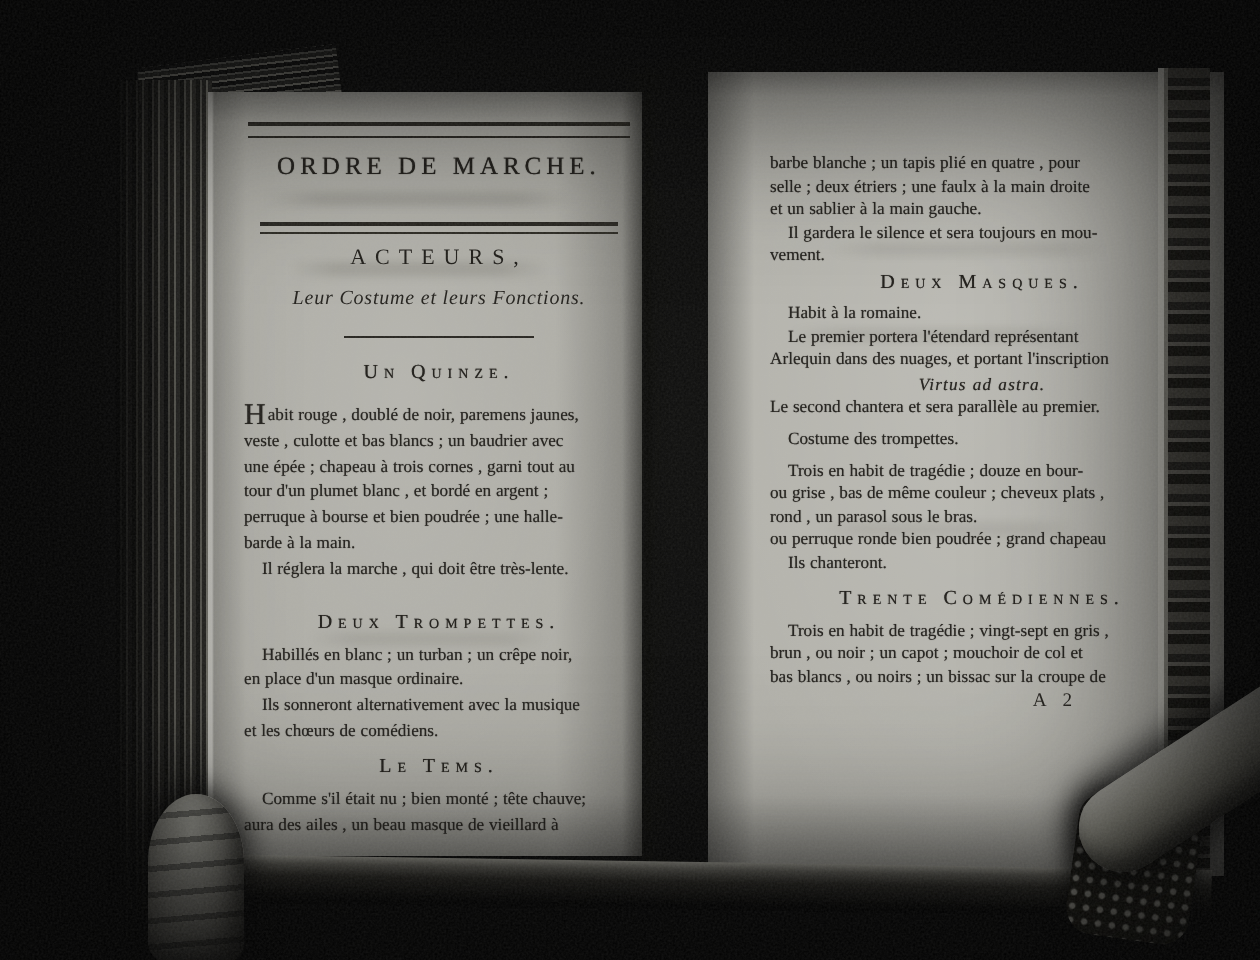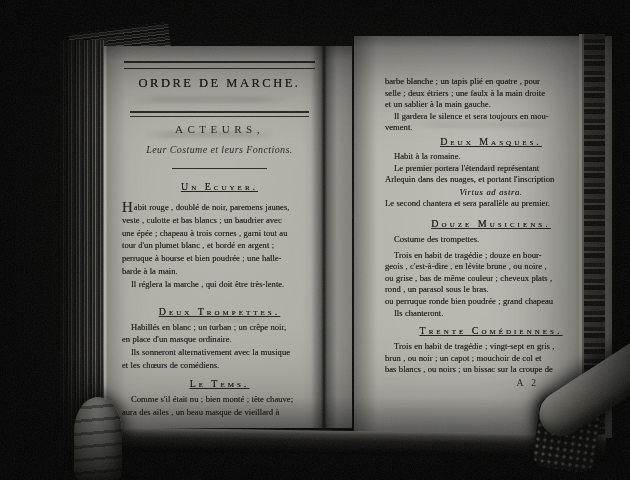--- a/index.html
+++ b/index.html
@@ -9,21 +9,21 @@
   
   .corner-stack{position:absolute;left:70px;top:28px;width:100px;height:30px;
     transform:rotate(-7deg);z-index:1;
     background:repeating-linear-gradient(180deg,#090909 0 2px,#4a4a46 2px 3px,#1c1c1a 3px 5px,#62615b 5px 6px);}
   .spine-band{position:absolute;left:58px;top:40px;width:48px;height:420px;z-index:2;
     background:
       linear-gradient(90deg,rgba(0,0,0,.9) 0,rgba(0,0,0,.25) 55%,rgba(0,0,0,0) 85%),
       linear-gradient(180deg,rgba(0,0,0,0) 0 75%,rgba(0,0,0,.75) 100%),
       repeating-linear-gradient(90deg,#141412 0 2px,#55544e 2px 3px,#22211e 3px 5px,#6e6d65 5px 6px,#2a2926 6px 8px);}
   .page{position:absolute;z-index:3;}
-  .left-page{left:104px;top:46px;width:248px;height:382px;
+  .left-page{left:104px;top:46px;width:217px;height:382px;
     background:
       radial-gradient(ellipse at 45% 40%, rgba(255,255,255,.10), rgba(0,0,0,0) 70%),
       linear-gradient(90deg,rgba(255,255,255,.18) 0 2px,rgba(0,0,0,.18) 3px,rgba(0,0,0,0) 9%,rgba(0,0,0,0) 80%,rgba(0,0,0,.28) 100%),
       linear-gradient(180deg,rgba(0,0,0,.22) 0,rgba(0,0,0,0) 4%,rgba(0,0,0,0) 92%,rgba(0,0,0,.25) 100%),
       #aeada6;}
   .right-page{left:326px;top:36px;width:258px;height:402px;
     background:
       radial-gradient(ellipse at 50% 35%, rgba(255,255,255,.12), rgba(0,0,0,0) 75%),
       linear-gradient(90deg,rgba(0,0,0,.38) 0,rgba(0,0,0,0) 9%,rgba(0,0,0,0) 86%,rgba(0,0,0,.22) 100%),
       linear-gradient(180deg,rgba(0,0,0,.2) 0,rgba(0,0,0,0) 3%,rgba(0,0,0,0) 90%,rgba(0,0,0,.3) 100%),
@@ -60,21 +60,21 @@
     font-size:8.6px;line-height:11.6px;}
   .lp-body{font-size:8.6px;line-height:12.8px;}
   .rule-a{height:5px;border-top:2.2px solid #26241f;border-bottom:1.3px solid #26241f;margin:0 2px;}
   .rule-b{height:3px;border-top:2px solid #26241f;border-bottom:1px solid #2b2922;margin:20px 8px 0 8px;}
   .rule-c{width:95px;border-top:1.6px solid #26241f;margin:12px auto 0 auto;}
   .lp-title{margin-top:6px;text-align:center;font-size:12.5px;line-height:16px;letter-spacing:2.5px;white-space:nowrap;
     color:#1d1b17;text-shadow:0 0 .5px rgba(25,23,19,.9);}
   .lp-acteurs{margin-top:5px;text-align:center;font-size:11px;line-height:14px;letter-spacing:4.5px;white-space:nowrap;color:#1d1b17;}
   .lp-sub{margin-top:8px;text-align:center;font-style:italic;font-size:10px;line-height:12px;letter-spacing:.4px;white-space:nowrap;}
   .shead{text-align:center;font-variant:small-caps;letter-spacing:3px;font-size:10px;line-height:12px;white-space:nowrap;
-    color:#1e1c18;text-shadow:0 0 .4px rgba(25,23,19,.8);text-decoration:underline;}
+    color:#1e1c18;text-shadow:0 0 .4px rgba(25,23,19,.8);}
   .ln{white-space:nowrap;text-shadow:0 0 .45px rgba(32,30,26,.75);word-spacing:.25px;}
   .ind{padding-left:9px;}
   .lead{font-size:15px;line-height:8px;vertical-align:-1.5px;margin-right:.5px;letter-spacing:.5px;}
   .motto{text-align:center;font-style:italic;letter-spacing:.6px;margin-top:1px;}
   .pageno{position:absolute;top:22px;right:22px;font-size:9.5px;font-style:italic;letter-spacing:.5px;}
   .sig{text-align:right;padding-right:58px;margin-top:1px;letter-spacing:3px;font-size:9.6px;}
   .mt2{margin-top:2px;}.mt3{margin-top:3px;}.mt4{margin-top:4px;}.mt5{margin-top:15px;}
   .mt6{margin-top:6px;}.mt8{margin-top:8px;}.mt12{margin-top:12px;}
   
   .smudge{position:absolute;height:7px;filter:blur(2px);opacity:.30;
@@ -98,21 +98,21 @@
     <div class="smudge" style="left:50px;top:270px;width:120px;opacity:.2;"></div>
     <div class="lp-inner">
       <div class="rule-a"></div>
       <div class="lp-title">ORDRE DE MARCHE.</div>
       <div class="rule-b"></div>
       <div class="lp-acteurs">ACTEURS,</div>
       <div class="lp-sub">Leur Costume et leurs Fonctions.</div>
       <div class="rule-c"></div>
 
       <div class="lp-body">
-        <div class="shead mt12">Un Ecuyer.</div>
+        <div class="shead mt12">Un Quinze.</div>
         <div class="ln mt8"><span class="lead">H</span><span>abit rouge , doublé de noir, paremens jaunes,</span></div>
         <div class="ln">veste , culotte et bas blancs ; un baudrier avec</div>
         <div class="ln">une épée ; chapeau à trois cornes , garni tout au</div>
         <div class="ln">tour d'un plumet blanc , et bordé en argent ;</div>
         <div class="ln">perruque à bourse et bien poudrée ; une halle-</div>
         <div class="ln">barde à la main.</div>
         <div class="ln ind">Il réglera la marche , qui doit être très-lente.</div>
 
         <div class="shead mt5">Deux Trompettes.</div>
         <div class="ln ind mt3">Habillés en blanc ; un turban ; un crêpe noir,</div>
@@ -139,25 +139,23 @@
       <div class="ln ind">Il gardera le silence et sera toujours en mou-</div>
       <div class="ln">vement.</div>
 
       <div class="shead mt2">Deux Masques.</div>
       <div class="ln ind mt3">Habit à la romaine.</div>
       <div class="ln ind">Le premier portera l'étendard représentant</div>
       <div class="ln">Arlequin dans des nuages, et portant l'inscription</div>
       <div class="ln motto">Virtus ad astra.</div>
       <div class="ln">Le second chantera et sera parallèle au premier.</div>
 
-      <div class="shead mt8">Douze Musiciens.</div>
       <div class="ln ind mt4">Costume des trompettes.</div>
 
       <div class="ln ind mt4">Trois en habit de tragédie ; douze en bour-</div>
-      <div class="ln">geois , c'est-à-dire , en lévite brune , ou noire ,</div>
       <div class="ln">ou grise , bas de même couleur ; cheveux plats ,</div>
       <div class="ln">rond , un parasol sous le bras.</div>
       <div class="ln">ou perruque ronde bien poudrée ; grand chapeau</div>
       <div class="ln ind">Ils chanteront.</div>
 
       <div class="shead mt6">Trente Comédiennes.</div>
       <div class="ln ind mt4">Trois en habit de tragédie ; vingt-sept en gris ,</div>
       <div class="ln">brun , ou noir ; un capot ; mouchoir de col et</div>
       <div class="ln">bas blancs , ou noirs ; un bissac sur la croupe de</div>
       <div class="sig">A 2</div>

